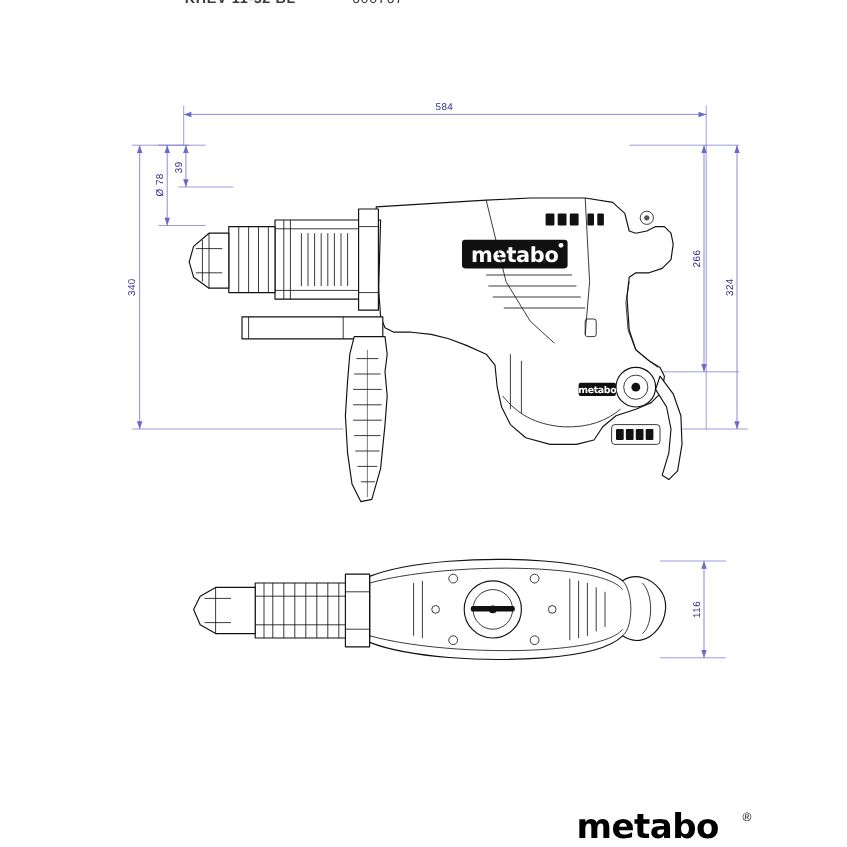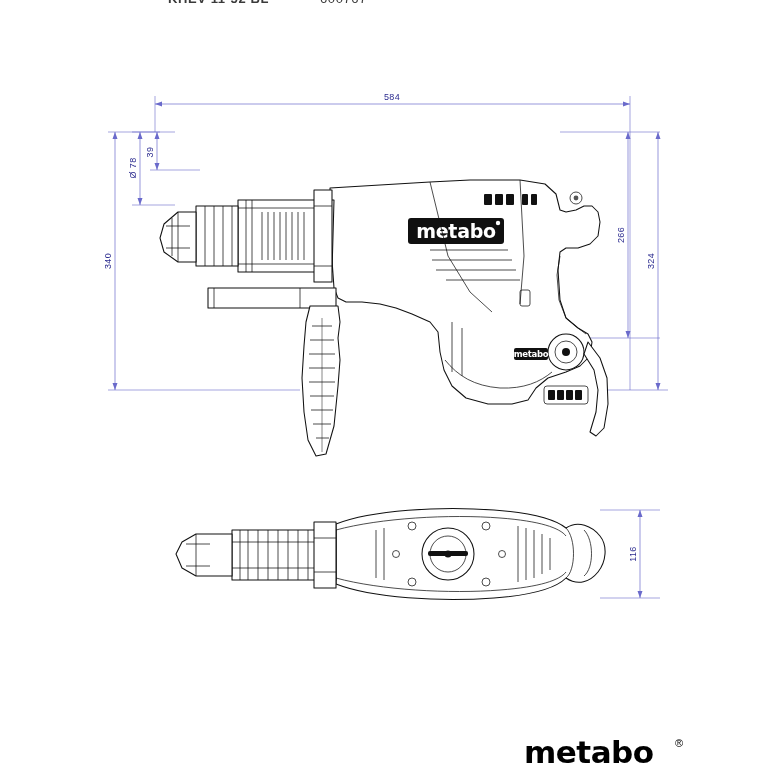--- a/index.html
+++ b/index.html
@@ -65,21 +65,21 @@
     top: 2px;
     font-size: 11px;
     color: #000;
   }
 
   
   .drawing {
     position: absolute;
   }
   #drawing-side {
-    left: 0;
+    left: 12px;
     top: 60px;
     width: 700px;
     height: 360px;
   }
   #drawing-top {
     left: 0;
     top: 480px;
     width: 700px;
     height: 150px;
   }

